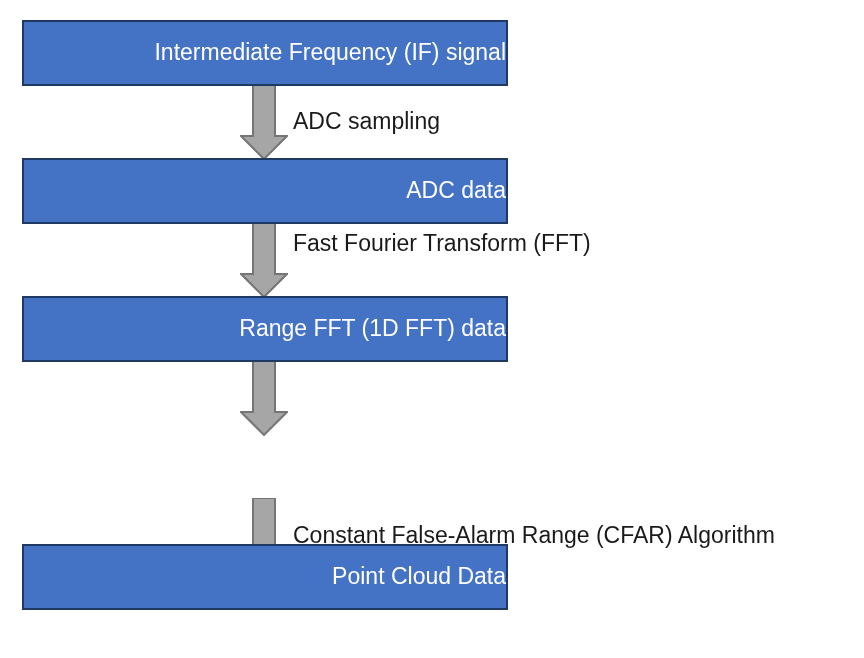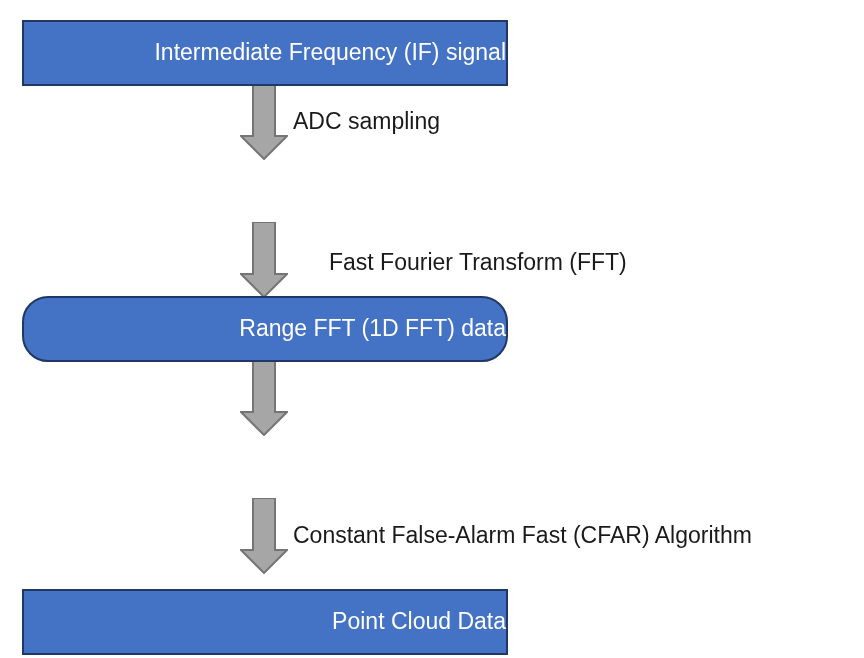--- a/index.html
+++ b/index.html
@@ -54,63 +54,66 @@
     display: flex;
     align-items: center;
     color: var(--label-text, #1A1A1A);
     font-size: 23px;
     line-height: 1.2;
     white-space: nowrap;
     z-index: 2;
   }
   .pos-box-0 { top: 20px; }
   .pos-box-1 { top: 158px; }
-  .pos-box-2 { top: 296px; border-radius: 26px; }
+  .pos-box-2 { top: 296px; }
   .pos-box-3 { top: 434px; }
-  .pos-box-4 { top: 589px; }
+  .pos-box-4 { top: 544px; }
   .pos-arrow-0 { top: 84px; }
   .pos-arrow-1 { top: 222px; }
   .pos-arrow-2 { top: 360px; }
   .pos-arrow-3 { top: 498px; }
   .pos-label-0 { top: 86px; }
-  .pos-label-1 { top: 227px; margin-left: 36px; }
+  .pos-label-1 { top: 208px; }
   .pos-label-2 { top: 362px; }
   .pos-label-3 { top: 500px; }
 </style>
 </head>
 <body>
 
 <div class="canvas">
 
   <div class="flow-box pos-box-0">
     <span class="box-label">Intermediate Frequency (IF) signal</span>
   </div>
 
   <svg class="arrow pos-arrow-0" viewBox="0 0 48 76" aria-hidden="true">
     <polygon points="13,0 35,0 35,52 47,52 24,75 1,52 13,52"></polygon>
   </svg>
   <div class="transition-label pos-label-0">ADC sampling</div>
 
+  <div class="flow-box pos-box-1">
+    <span class="box-label">ADC data</span>
+  </div>
 
   <svg class="arrow pos-arrow-1" viewBox="0 0 48 76" aria-hidden="true">
     <polygon points="13,0 35,0 35,52 47,52 24,75 1,52 13,52"></polygon>
   </svg>
   <div class="transition-label pos-label-1">Fast Fourier Transform (FFT)</div>
 
   <div class="flow-box pos-box-2">
     <span class="box-label">Range FFT (1D FFT) data</span>
   </div>
 
   <svg class="arrow pos-arrow-2" viewBox="0 0 48 76" aria-hidden="true">
     <polygon points="13,0 35,0 35,52 47,52 24,75 1,52 13,52"></polygon>
   </svg>
 
 
   <svg class="arrow pos-arrow-3" viewBox="0 0 48 76" aria-hidden="true">
     <polygon points="13,0 35,0 35,52 47,52 24,75 1,52 13,52"></polygon>
   </svg>
-  <div class="transition-label pos-label-3">Constant False-Alarm Fast (CFAR) Algorithm</div>
+  <div class="transition-label pos-label-3">Constant False-Alarm Range (CFAR) Algorithm</div>
 
   <div class="flow-box pos-box-4">
     <span class="box-label">Point Cloud Data</span>
   </div>
 
 </div>
 
 </body></html>

